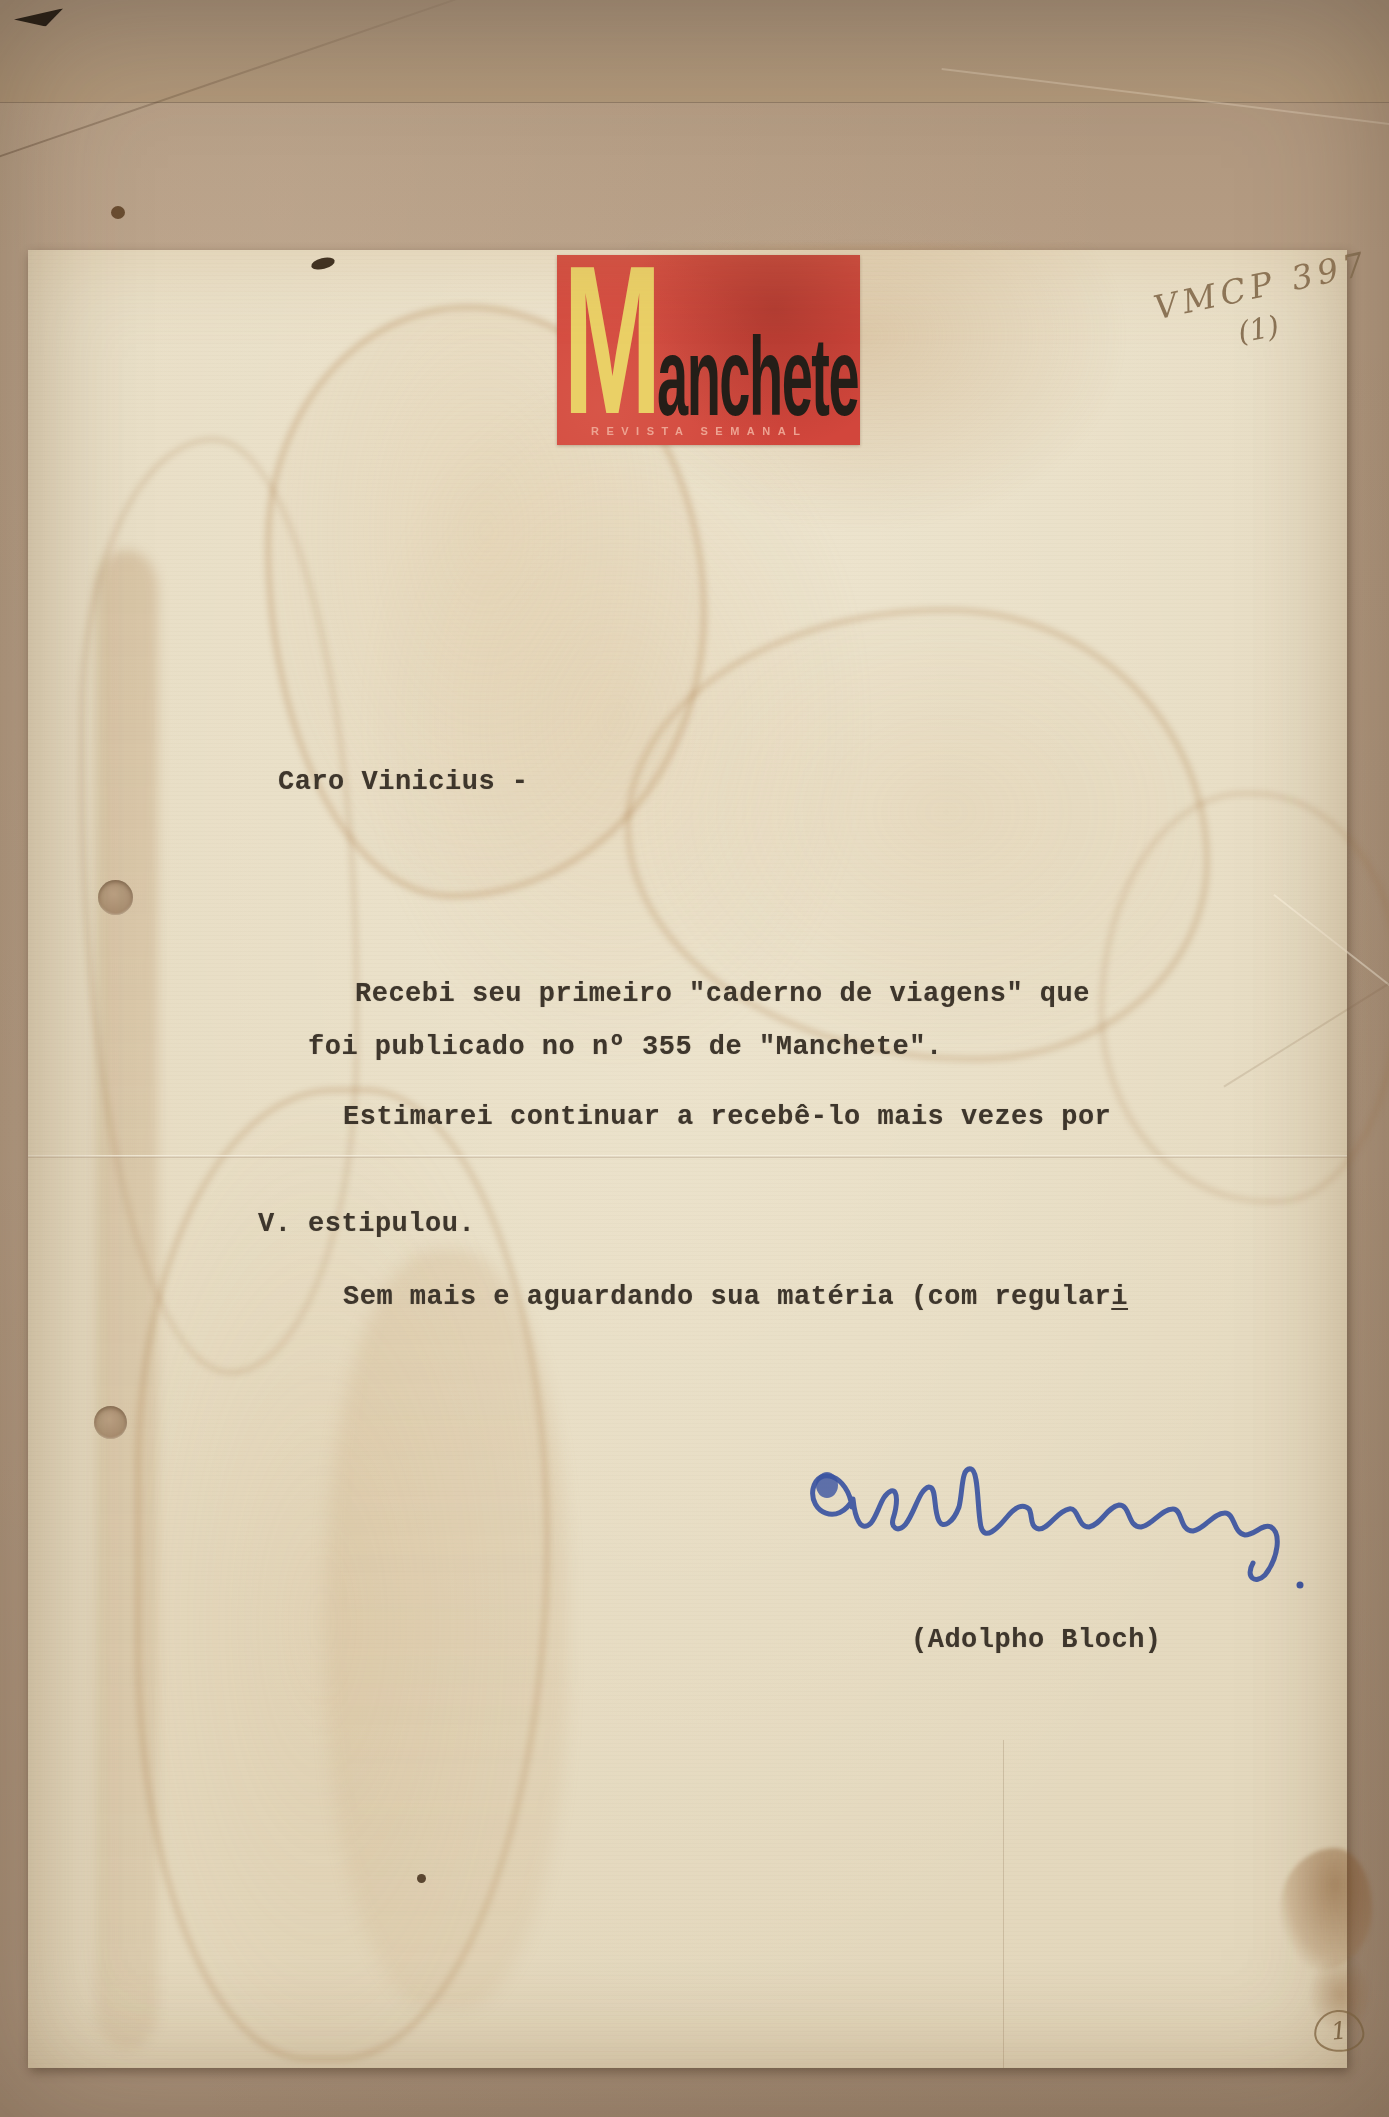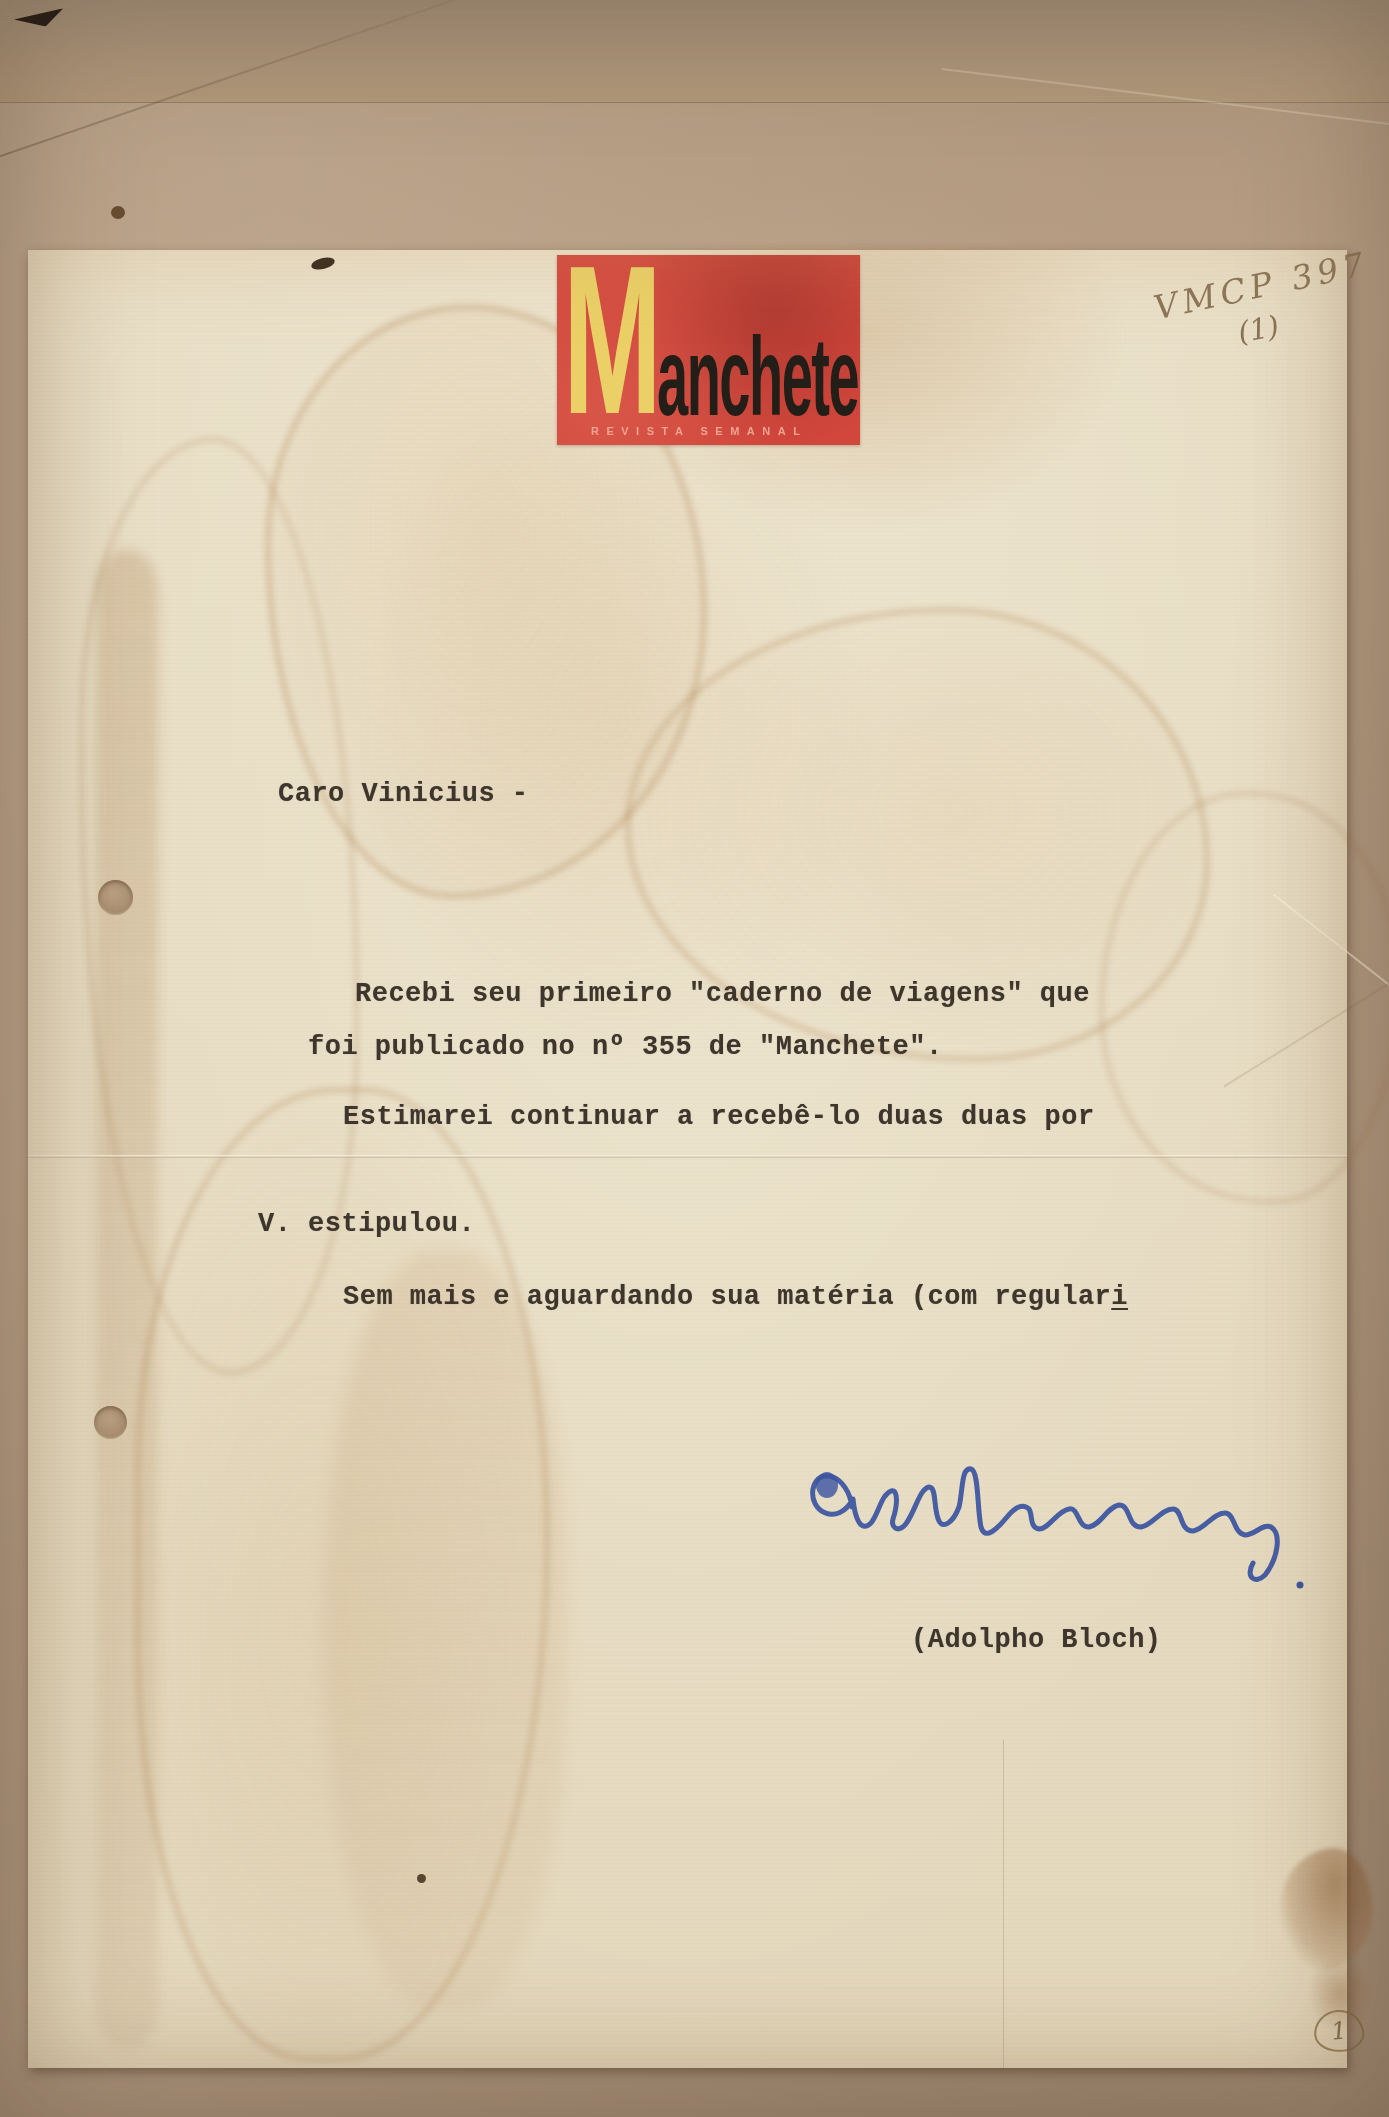--- a/index.html
+++ b/index.html
@@ -88,21 +88,21 @@
   .logo-rest{position:absolute;left:100px;bottom:27px;font-weight:bold;font-size:112px;line-height:.73;
     color:#241e18;transform:scaleX(.50);transform-origin:left bottom;letter-spacing:-3px;white-space:nowrap;}
   .logo-tag{position:absolute;left:34px;bottom:8px;font-size:11px;font-weight:bold;
     letter-spacing:7.5px;color:rgba(238,168,150,.95);white-space:nowrap;}
   
   .tw{position:absolute;font-family:"Liberation Mono",monospace;font-weight:bold;
     font-size:27px;line-height:1.1;letter-spacing:.5px;color:#3e362c;white-space:nowrap;
     text-shadow:0 0 1px rgba(62,54,44,.35);}
   .tw .uline{text-decoration:underline;text-underline-offset:4px;}
   .l-date{left:612px;top:312px;}
-  .l-salut{left:250px;top:518px;margin-top:12px;}
+  .l-salut{left:250px;top:518px;}
   .l-p1a{left:327px;top:730px;}
   .l-p1b{left:234px;top:783px;margin-left:46px;}
   .l-p2a{left:315px;top:853px;}
   .l-p2b{left:230px;top:906px;}
   .l-p2c{left:230px;top:960px;}
   .l-p3a{left:315px;top:1033px;}
   .l-p3b{left:230px;top:1088px;}
   .l-signame{left:883px;top:1376px;text-align:right;}
   
   .pencil{position:absolute;font-family:"DejaVu Serif",serif;font-style:italic;
@@ -153,21 +153,21 @@
       <span class="logo-rest">anchete</span>
       <span class="logo-tag">REVISTA SEMANAL</span>
     </div>
 
     <div class="pencil pencil-code">VMCP 397</div>
     <div class="pencil pencil-sub">(1)</div>
 
     <div class="tw l-salut">Caro Vinicius -</div>
     <div class="tw l-p1a">Recebi seu primeiro "caderno de viagens" que</div>
     <div class="tw l-p1b">foi publicado no nº 355 de "Manchete".</div>
-    <div class="tw l-p2a">Estimarei continuar a recebê-lo duas duas por</div>
+    <div class="tw l-p2a">Estimarei continuar a recebê-lo mais vezes por</div>
     <div class="tw l-p2c">V. estipulou.</div>
     <div class="tw l-p3a"><span>Sem mais e aguardando sua matéria (com regular</span><span class="uline">i</span></div>
     <div class="tw l-signame">(Adolpho Bloch)</div>
 
     <svg class="sig-svg" viewBox="0 0 560 230" xmlns="http://www.w3.org/2000/svg">
       <ellipse cx="27" cy="40" rx="11" ry="13" fill="#3b54a1" opacity=".8"></ellipse>
       <path d="M52 62 C48 30 18 20 13 44 C9 67 38 82 53 54 C55 74 61 88 71 78 C79 68 81 50 91 46 C99 44 97 62 93 74 C91 82 97 88 105 80 C115 68 119 44 129 42 C137 42 133 64 139 76 C143 84 153 78 159 62 C163 46 161 22 171 24 C179 26 177 64 181 82 C185 96 197 84 207 72 C215 62 223 58 229 64 C233 70 229 82 239 84 C249 84 257 66 269 64 C279 62 277 82 289 82 C301 80 307 62 319 60 C331 60 327 82 341 82 C353 80 361 64 373 64 C383 64 379 86 393 86 C405 84 413 68 425 68 C435 68 433 88 445 90 C455 90 463 78 471 82 C481 88 479 112 465 130 C455 140 445 132 453 118" fill="none" stroke="#3b54a1" stroke-width="5" stroke-linecap="round" stroke-linejoin="round" opacity=".92"></path>
       <circle cx="500" cy="140" r="3.5" fill="#3b54a1"></circle>
     </svg>
 

